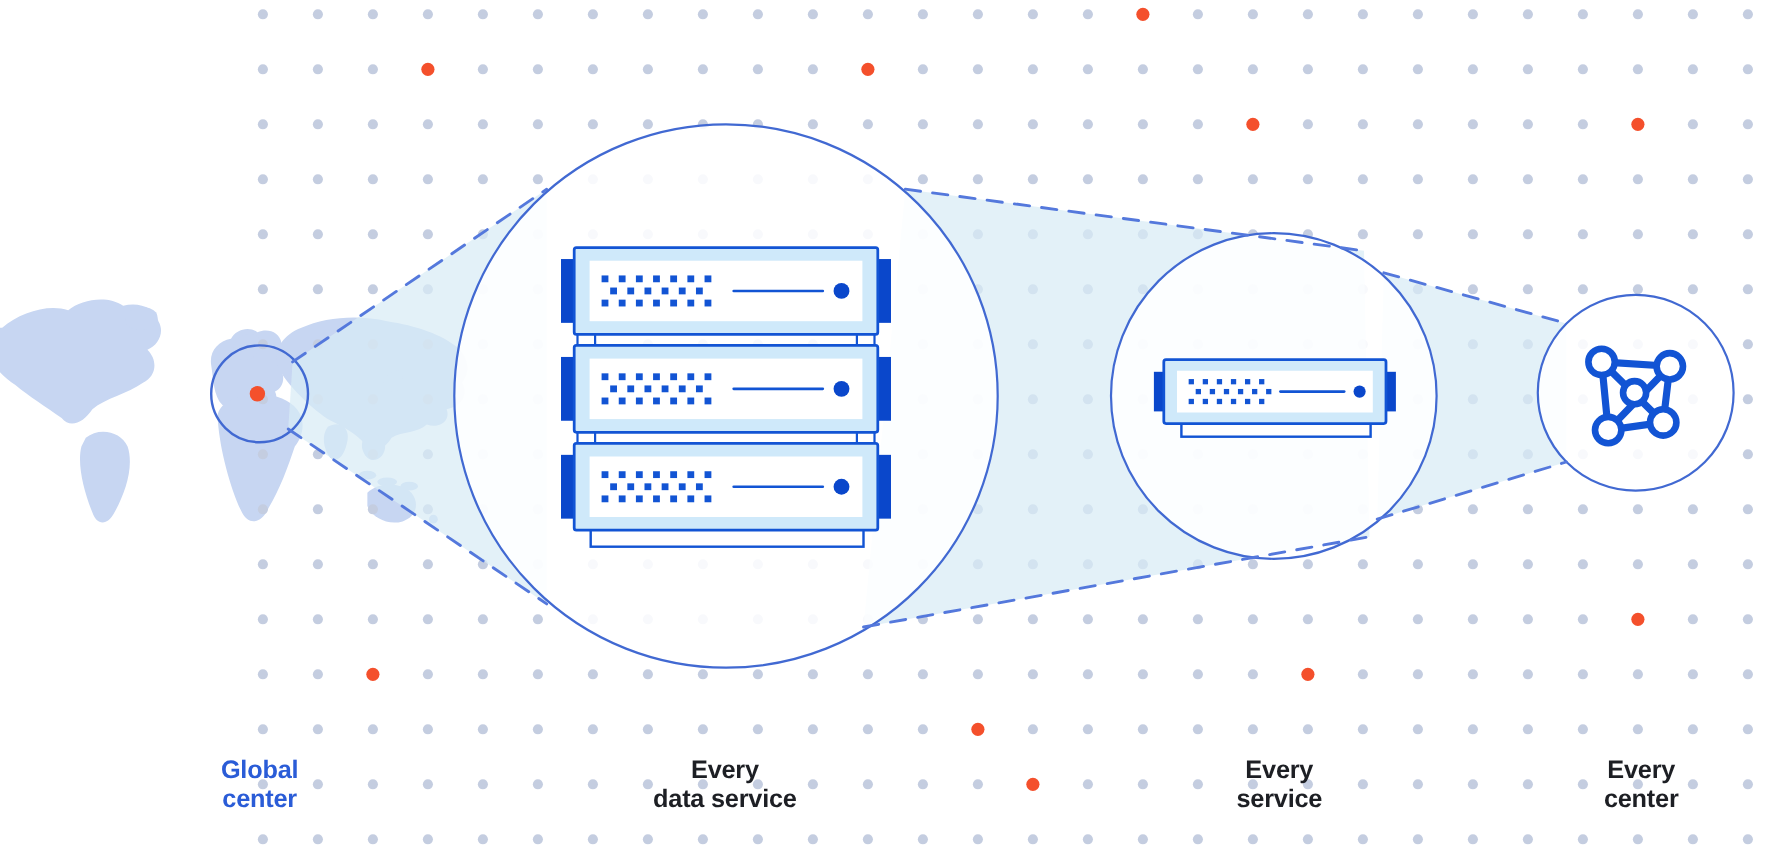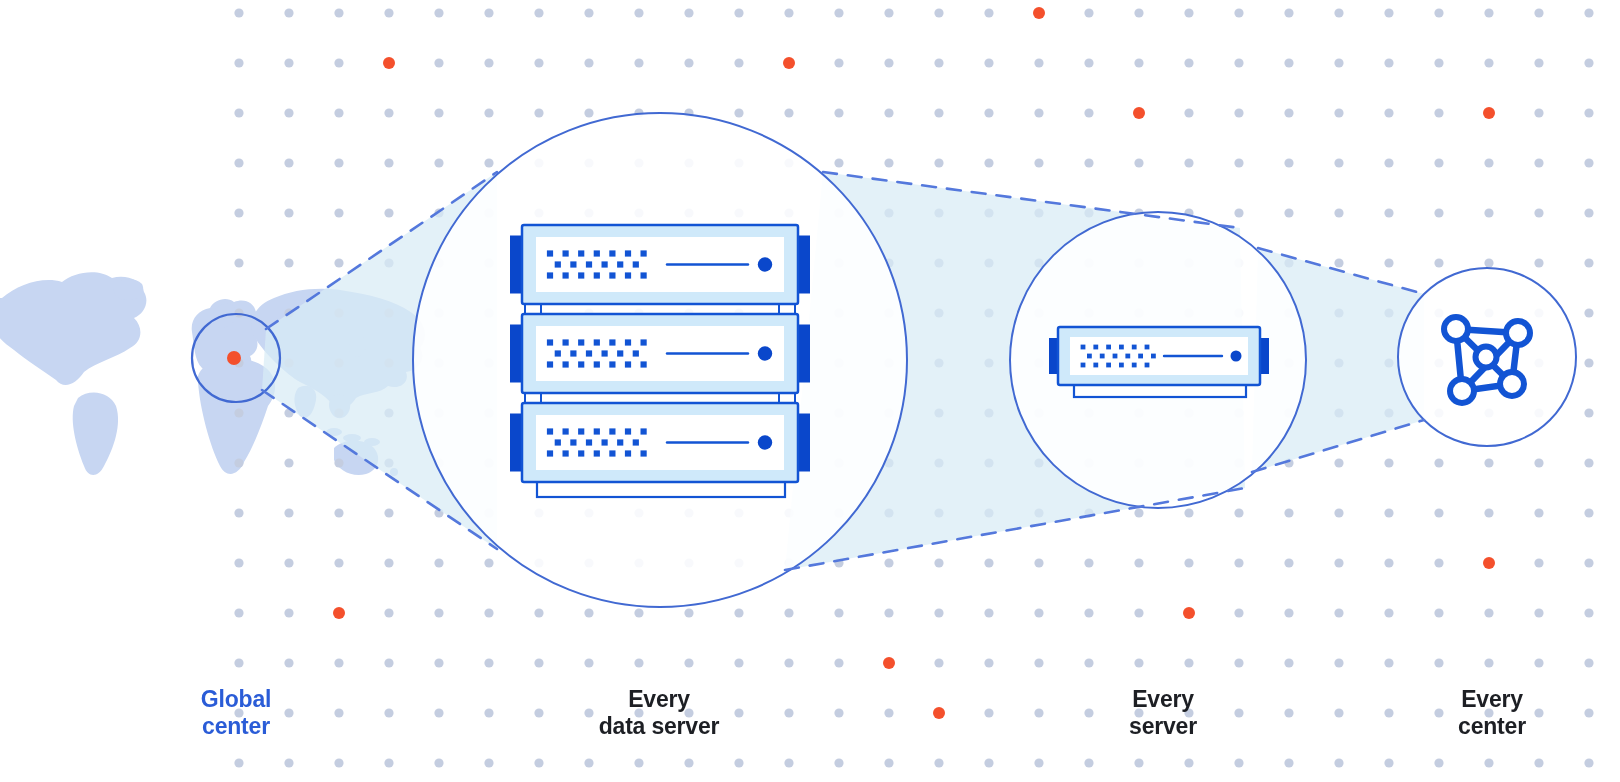--- a/index.html
+++ b/index.html
@@ -662,23 +662,23 @@
       <circle class="net-node" cx="1486" cy="357" r="10.5"></circle>
     </g>
   </svg>
 
   <div class="lbl blue" style="left:236px">
     <span>Global</span>
     <span>center</span>
   </div>
   <div class="lbl" style="left:659px">
     <span>Every</span>
-    <span>data server</span>
+    <span>data service</span>
   </div>
   <div class="lbl" style="left:1163px">
     <span>Every</span>
-    <span>server</span>
+    <span>service</span>
   </div>
   <div class="lbl" style="left:1492px">
     <span>Every</span>
     <span>center</span>
   </div>
 </div>
 
 </body></html>

